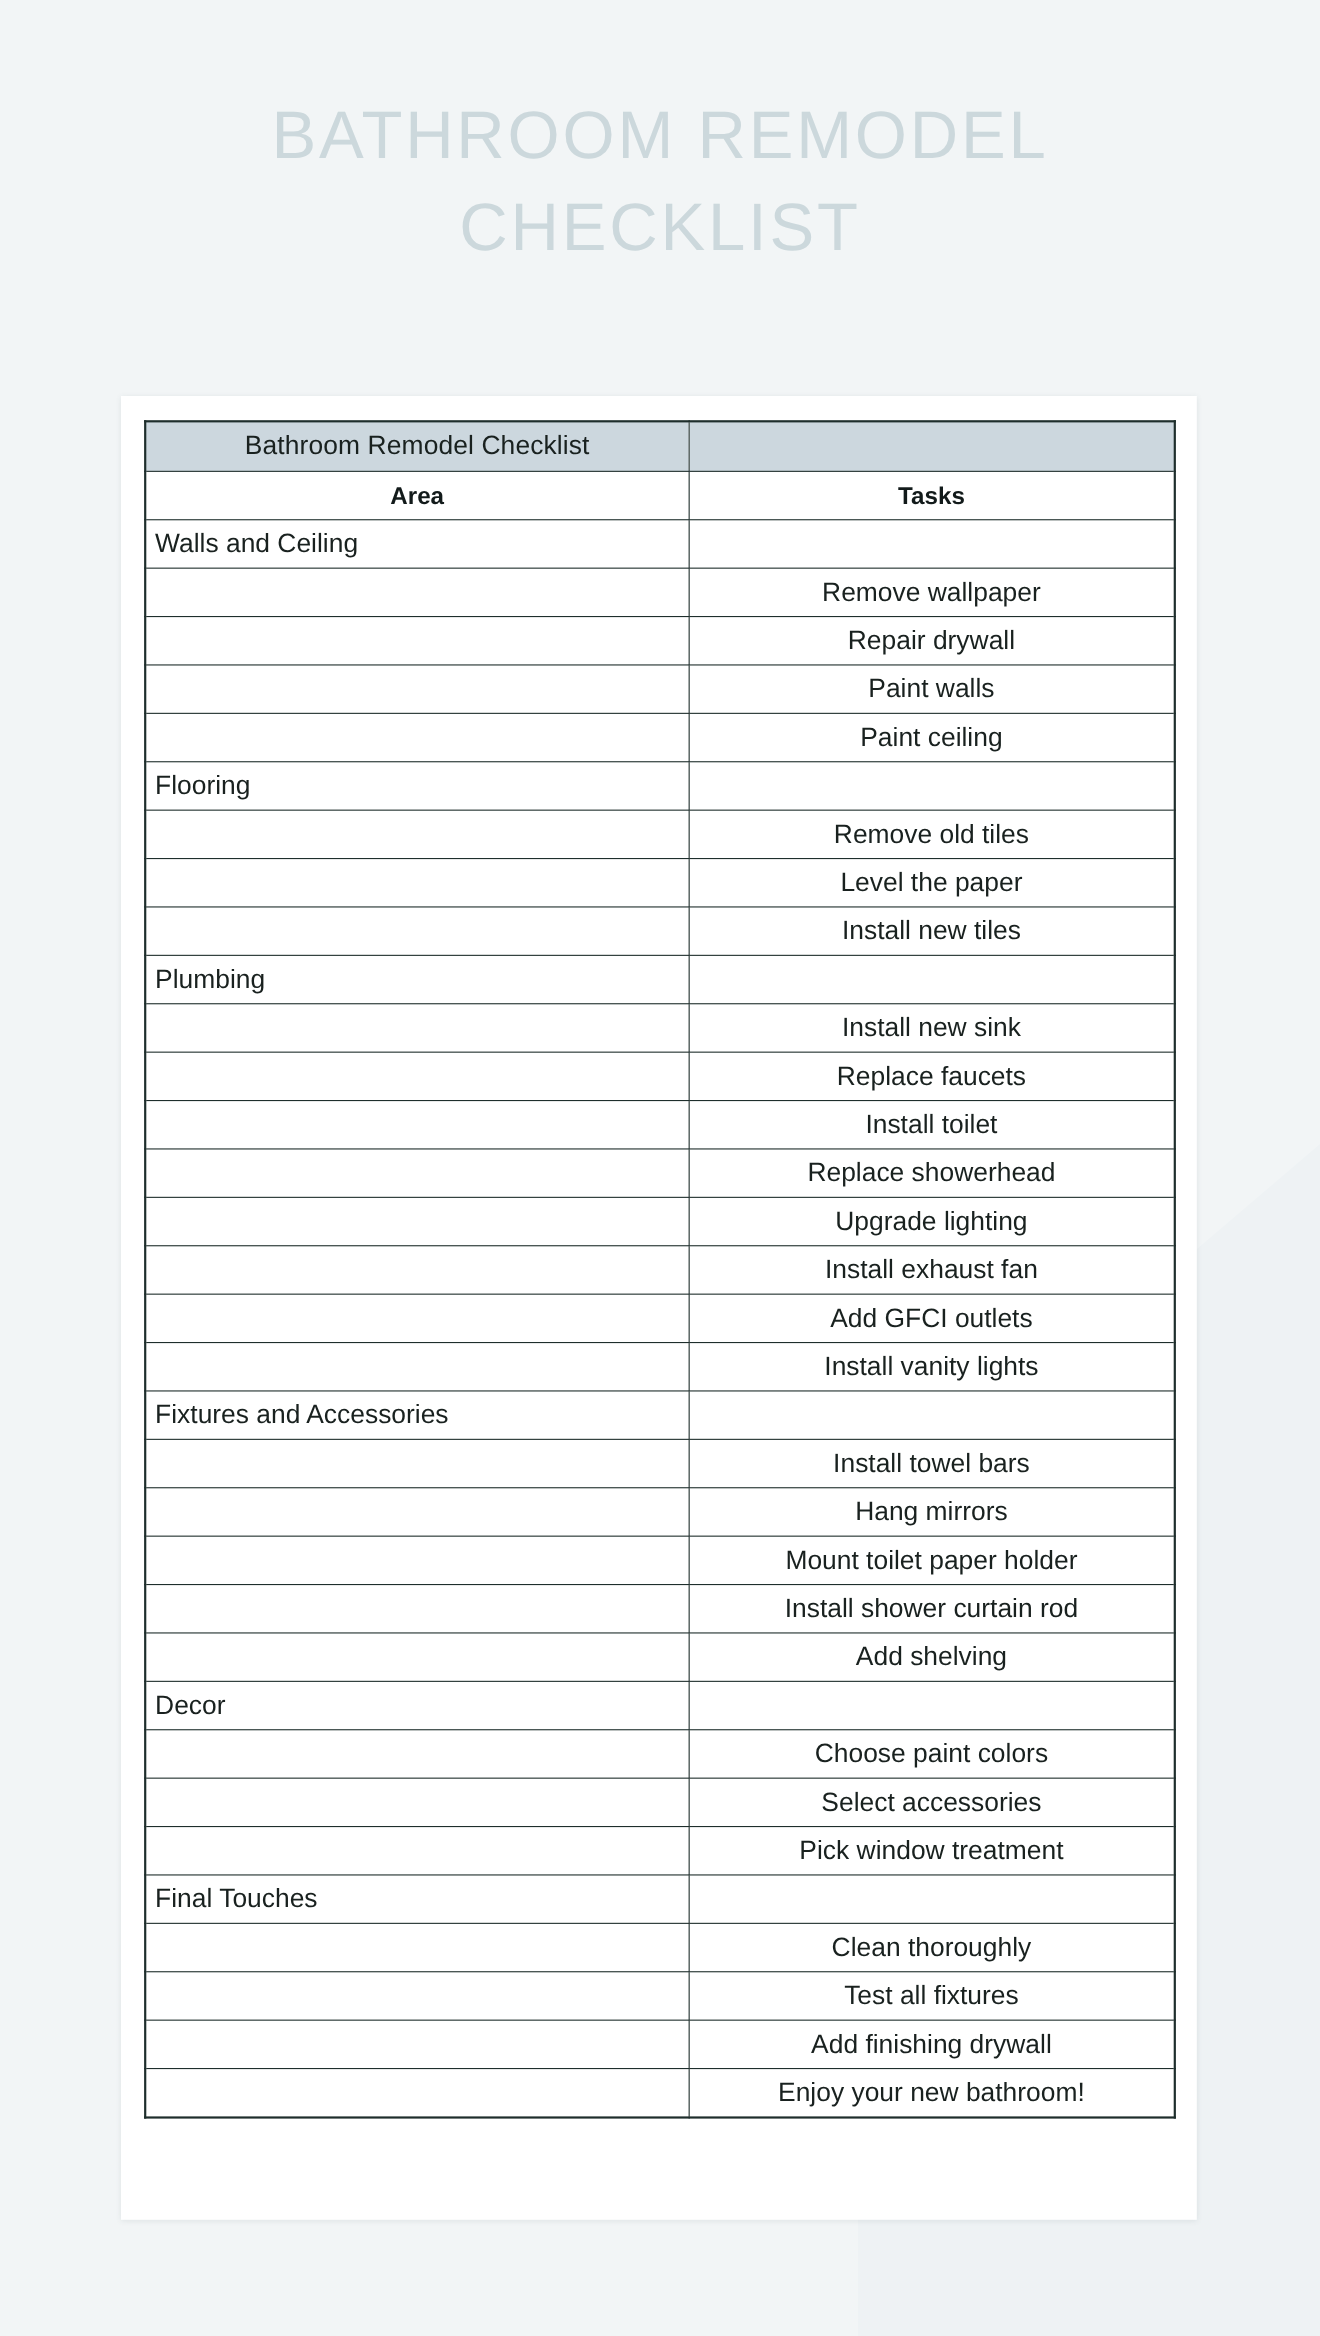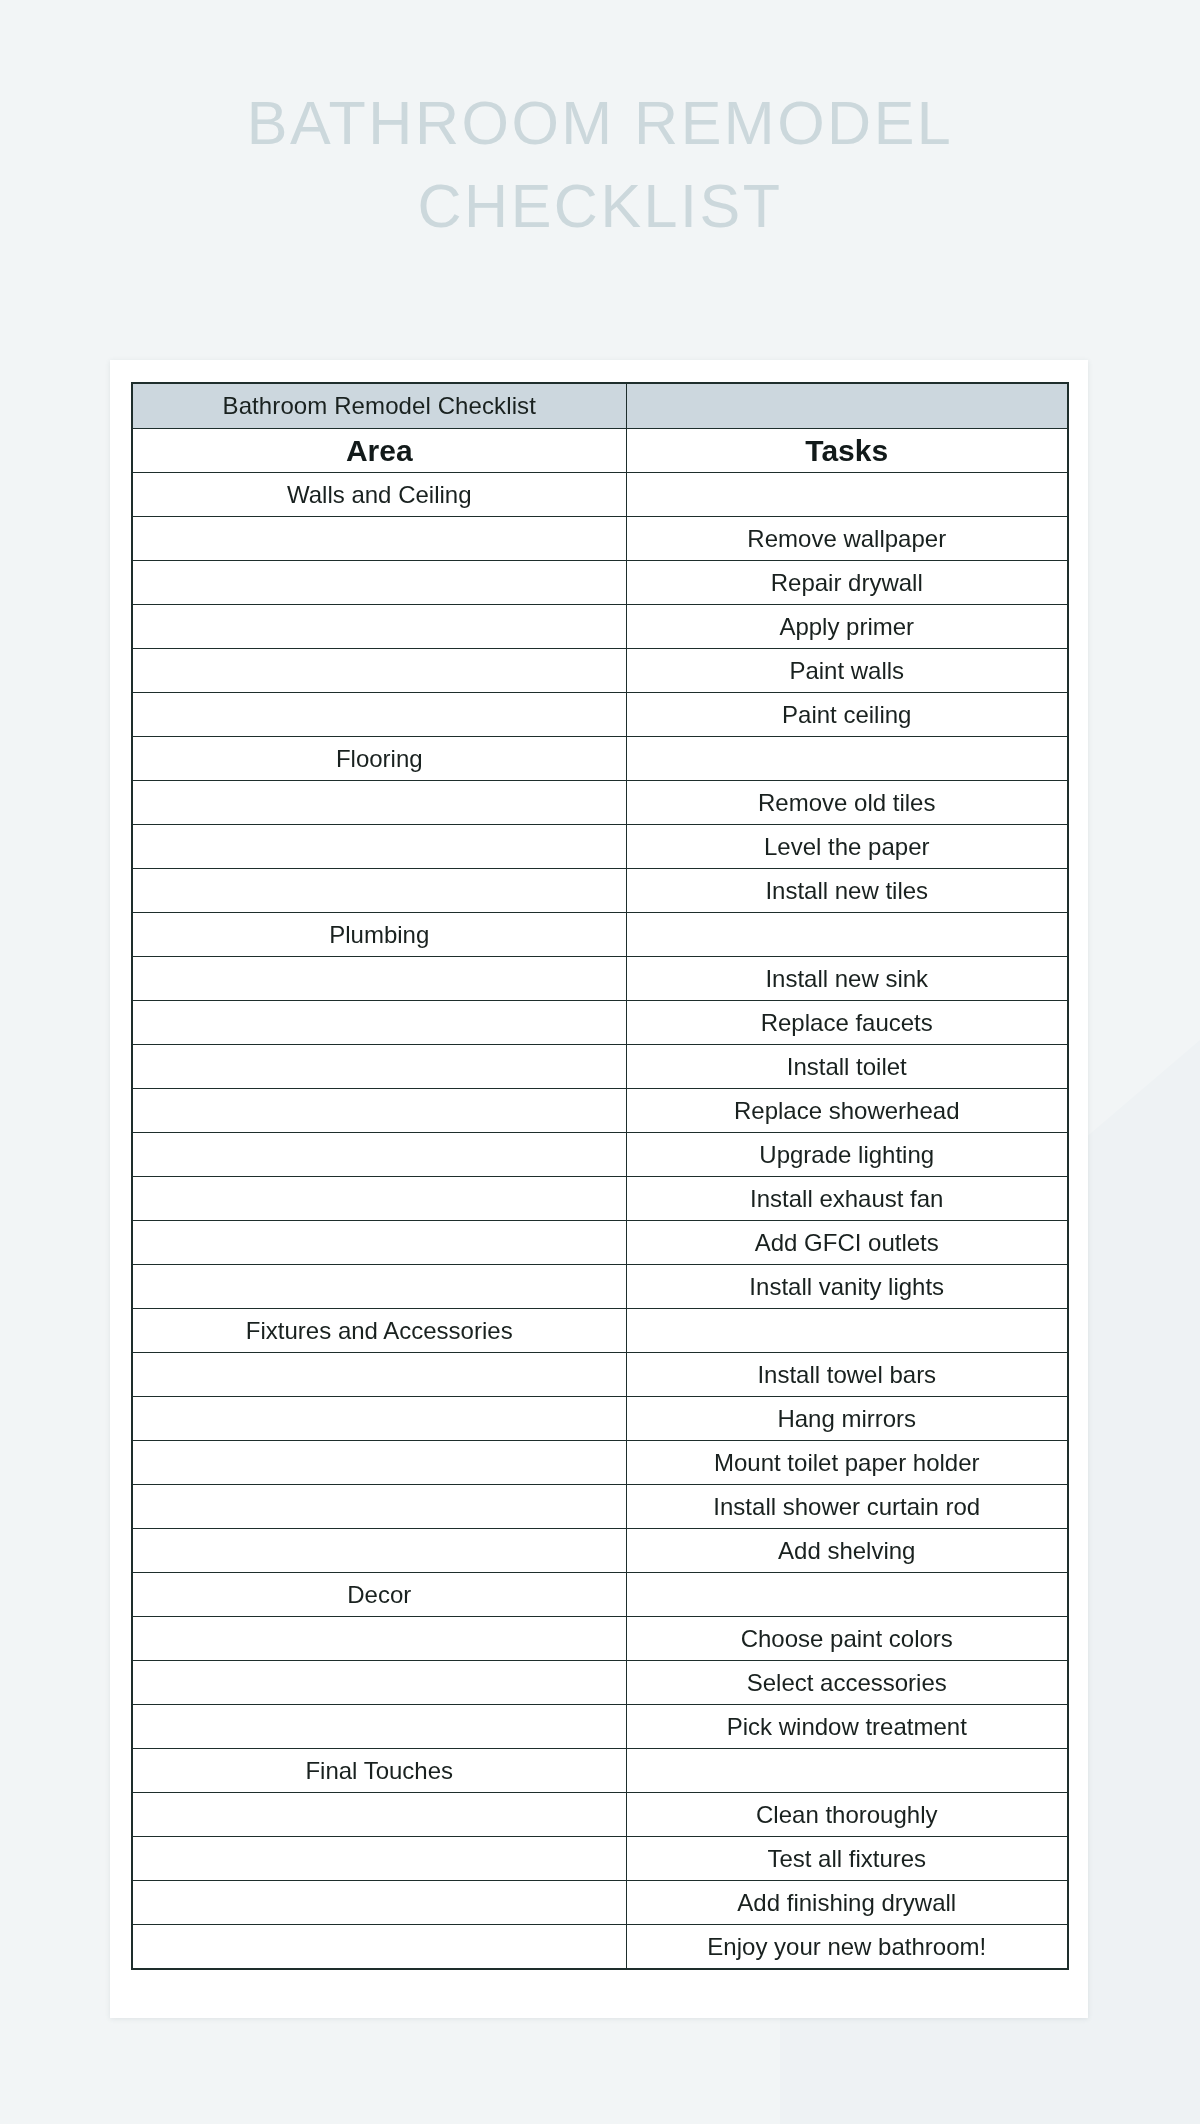--- a/index.html
+++ b/index.html
@@ -105,30 +105,30 @@
     text-align: center;
     letter-spacing: 0.1px;
     color: #121a1a;
   }
   td.banner-blank {
     background: #ccd7de;
   }
 
   
   tr.colhead-row td {
-    font-size: 30px;
+    font-size: 22px;
     font-weight: 700;
     text-align: center;
     color: #121a1a;
     height: 43px;
   }
 
   
   td.area-cell {
-    text-align: center;
+    text-align: left;
   }
   td.task-cell {
     text-align: center;
   }
   td.empty-cell {
     text-align: center;
   }
 </style>
 </head>
 <body>
@@ -164,24 +164,20 @@
             <tr class="data-row">
               <td class="empty-cell"></td>
               <td class="task-cell">Remove wallpaper</td>
             </tr>
             <tr class="data-row">
               <td class="empty-cell"></td>
               <td class="task-cell">Repair drywall</td>
             </tr>
             <tr class="data-row">
               <td class="empty-cell"></td>
-              <td class="task-cell">Apply primer</td>
-            </tr>
-            <tr class="data-row">
-              <td class="empty-cell"></td>
               <td class="task-cell">Paint walls</td>
             </tr>
             <tr class="data-row">
               <td class="empty-cell"></td>
               <td class="task-cell">Paint ceiling</td>
             </tr>
             <tr class="data-row">
               <td class="area-cell">Flooring</td>
               <td class="empty-cell"></td>
             </tr>

